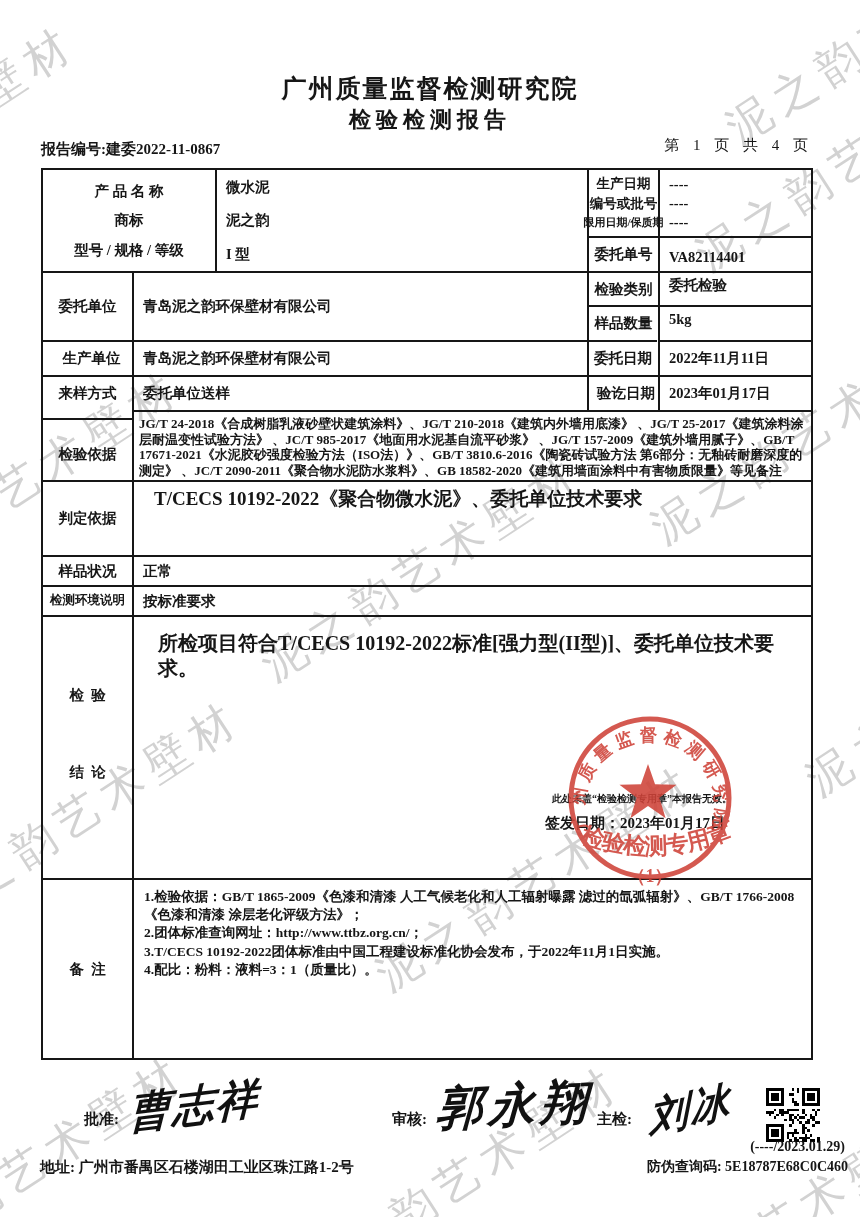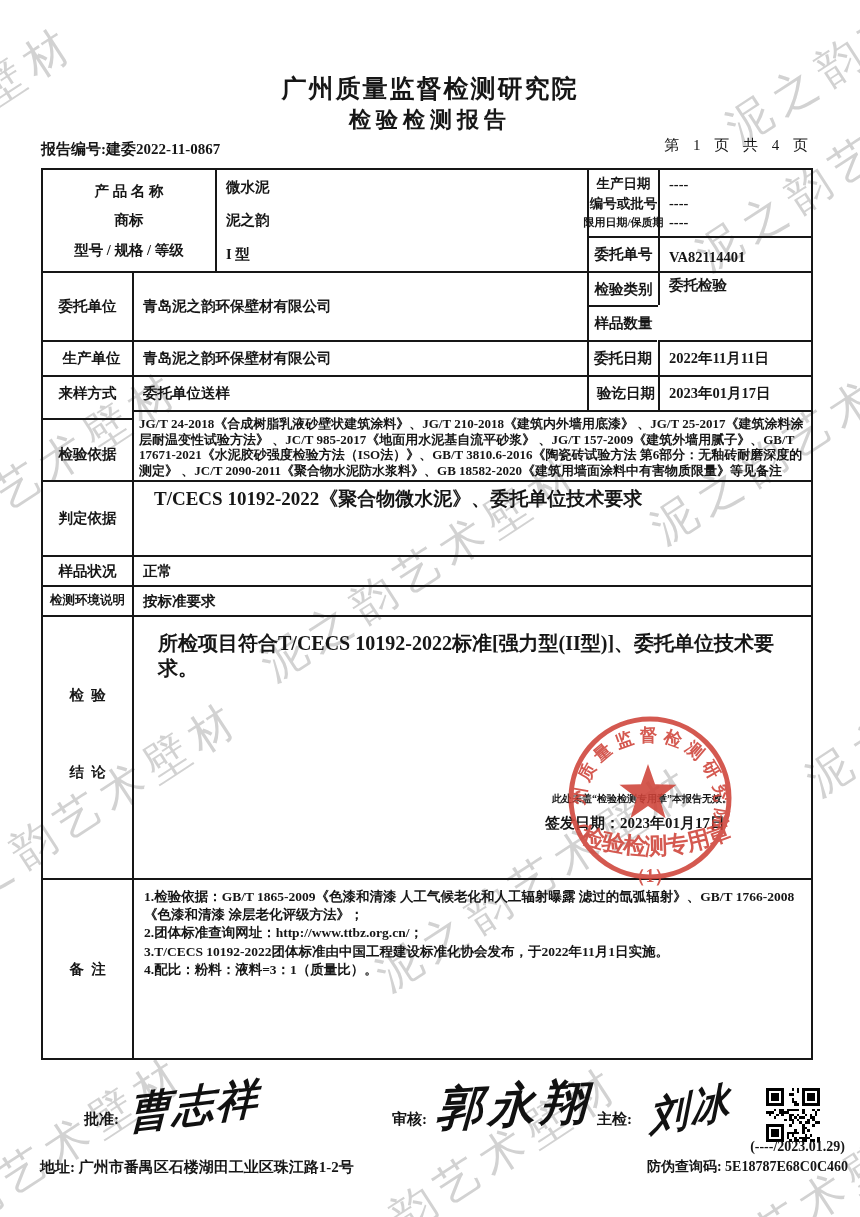--- a/index.html
+++ b/index.html
@@ -94,20 +94,21 @@
       <span>----</span>
     </div>
     <div class="cell lbl" style="left:544px;top:66px;width:71px;height:35px">委托单号</div>
     <div class="cell val" style="left:615px;top:66px;width:153px;height:35px;align-items:flex-start;padding-top:10px">VA82114401</div>
 
     <div class="cell lbl ncl" style="left:0;top:101px;width:89px;height:69px">委托单位</div>
     <div class="cell val" style="left:89px;top:101px;width:455px;height:69px">青岛泥之韵环保壁材有限公司</div>
     <div class="cell lbl" style="left:544px;top:101px;width:71px;height:34px">检验类别</div>
     <div class="cell val" style="left:615px;top:101px;width:153px;height:34px;align-items:flex-start;padding-top:3px">委托检验</div>
     <div class="cell lbl" style="left:544px;top:135px;width:71px;height:35px">样品数量</div>
+    <div class="cell val" style="left:615px;top:135px;width:153px;height:35px;align-items:flex-start;padding-top:3px">5kg</div>
 
     <div class="cell lbl ncl" style="left:0;top:170px;width:97px;height:35px">生产单位</div>
     <div class="cell val" style="left:89px;top:170px;width:455px;height:35px">青岛泥之韵环保壁材有限公司</div>
     <div class="cell lbl" style="left:544px;top:170px;width:70px;height:35px">委托日期</div>
     <div class="cell val" style="left:615px;top:170px;width:153px;height:35px">2022年11月11日</div>
 
     <div class="cell lbl ncl" style="left:0;top:205px;width:89px;height:35px">来样方式</div>
     <div class="cell val" style="left:89px;top:205px;width:455px;height:35px">委托单位送样</div>
     <div class="cell lbl" style="left:544px;top:205px;width:76px;height:35px">验讫日期</div>
     <div class="cell val" style="left:615px;top:205px;width:153px;height:35px">2023年01月17日</div>

